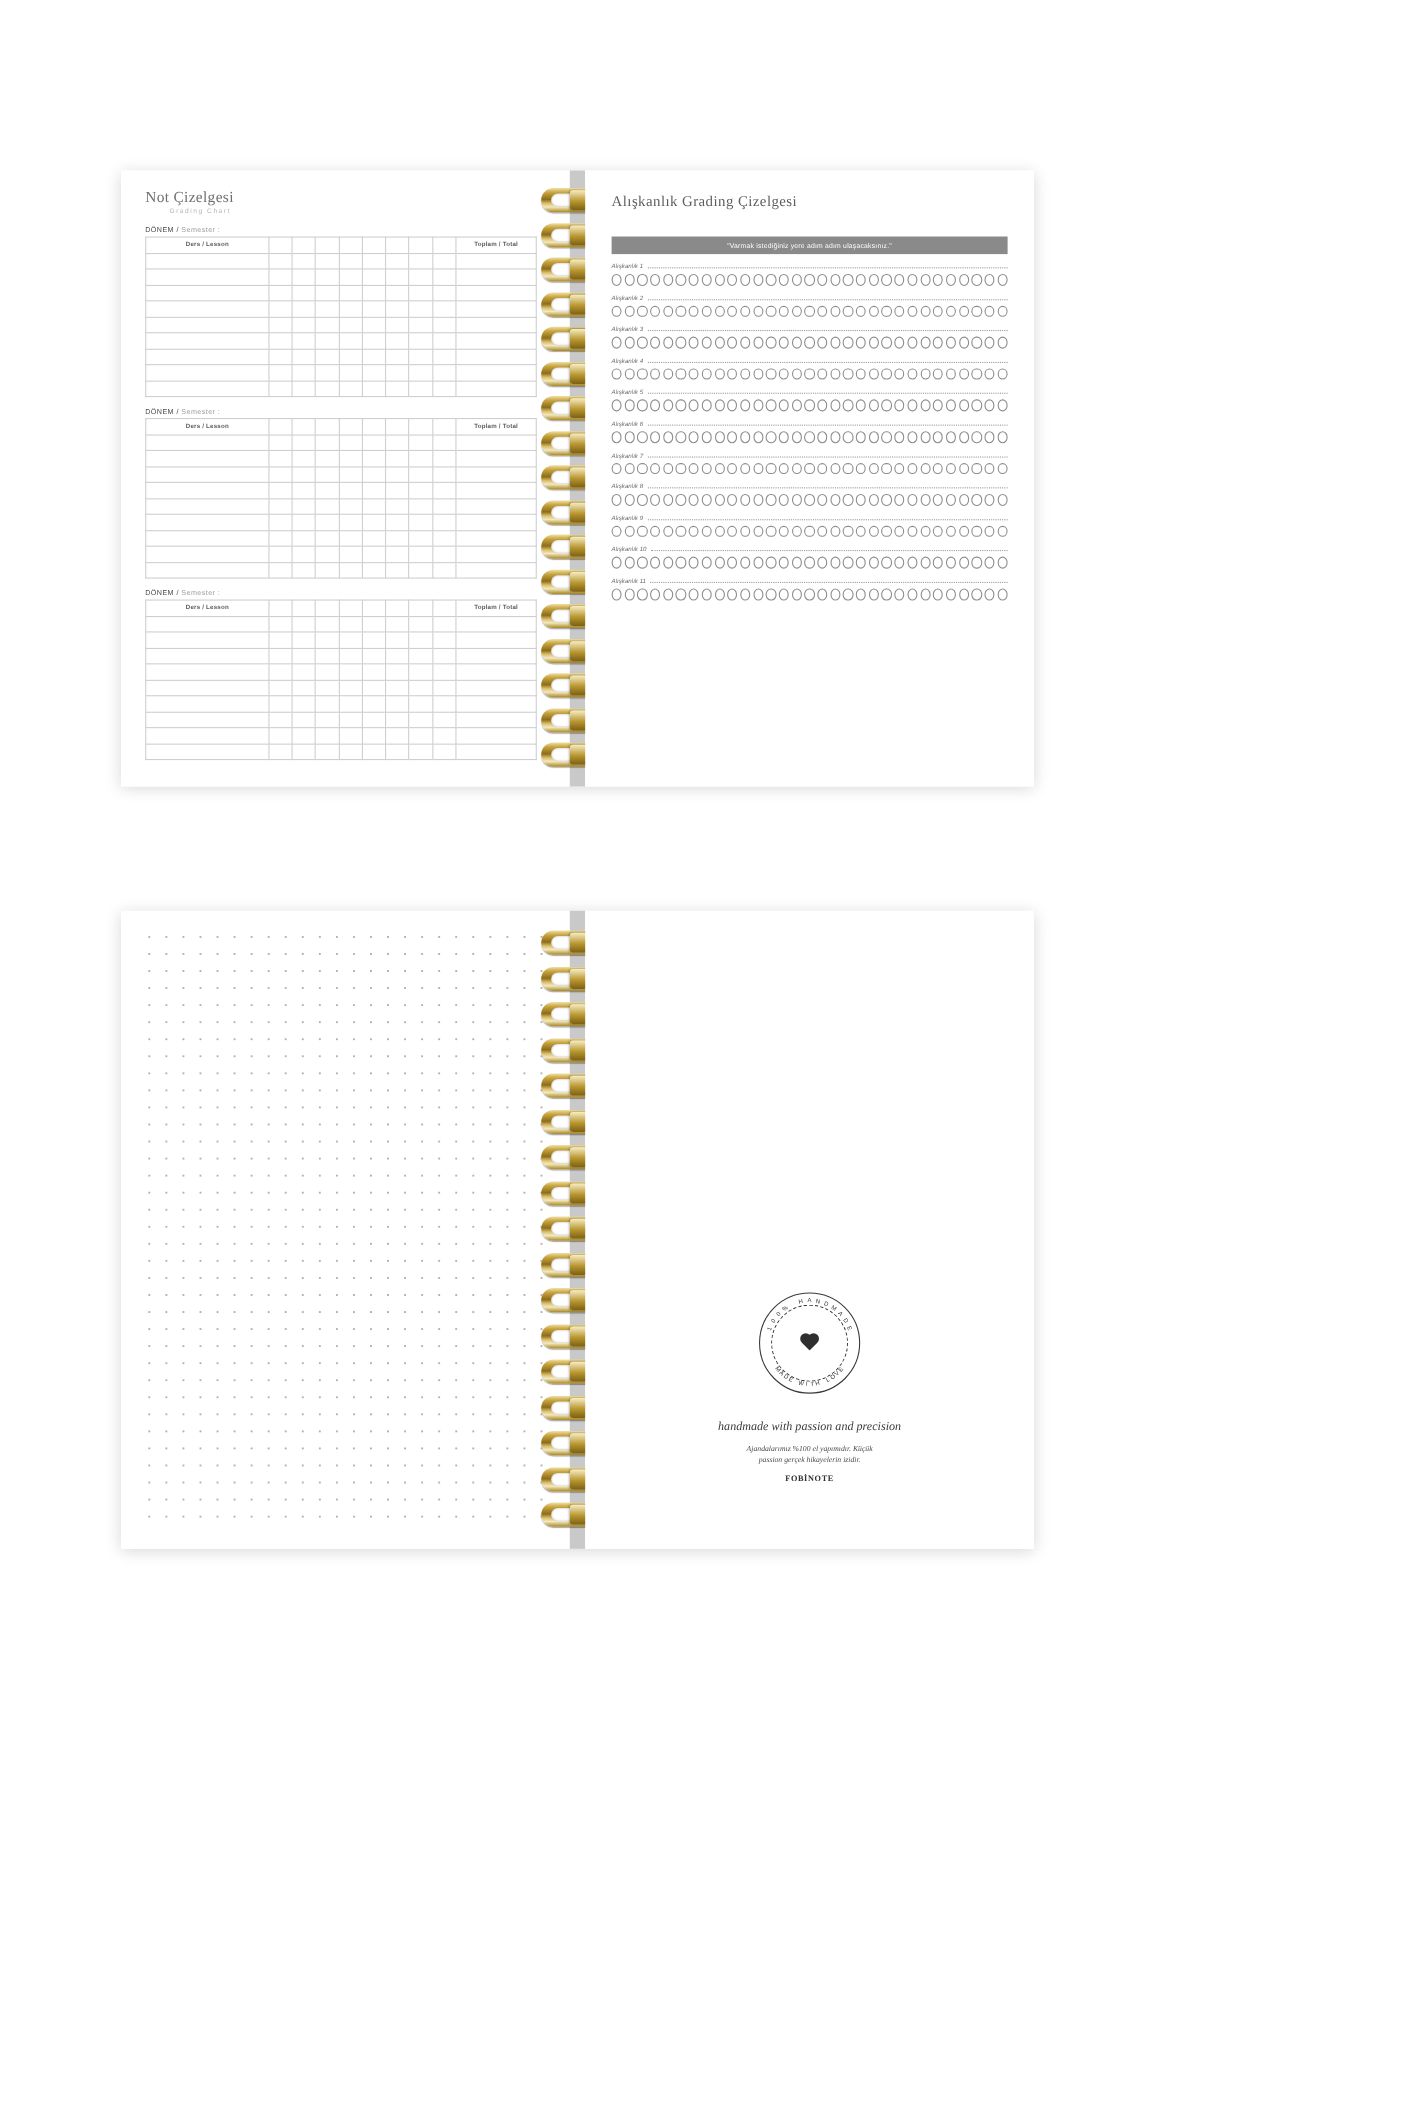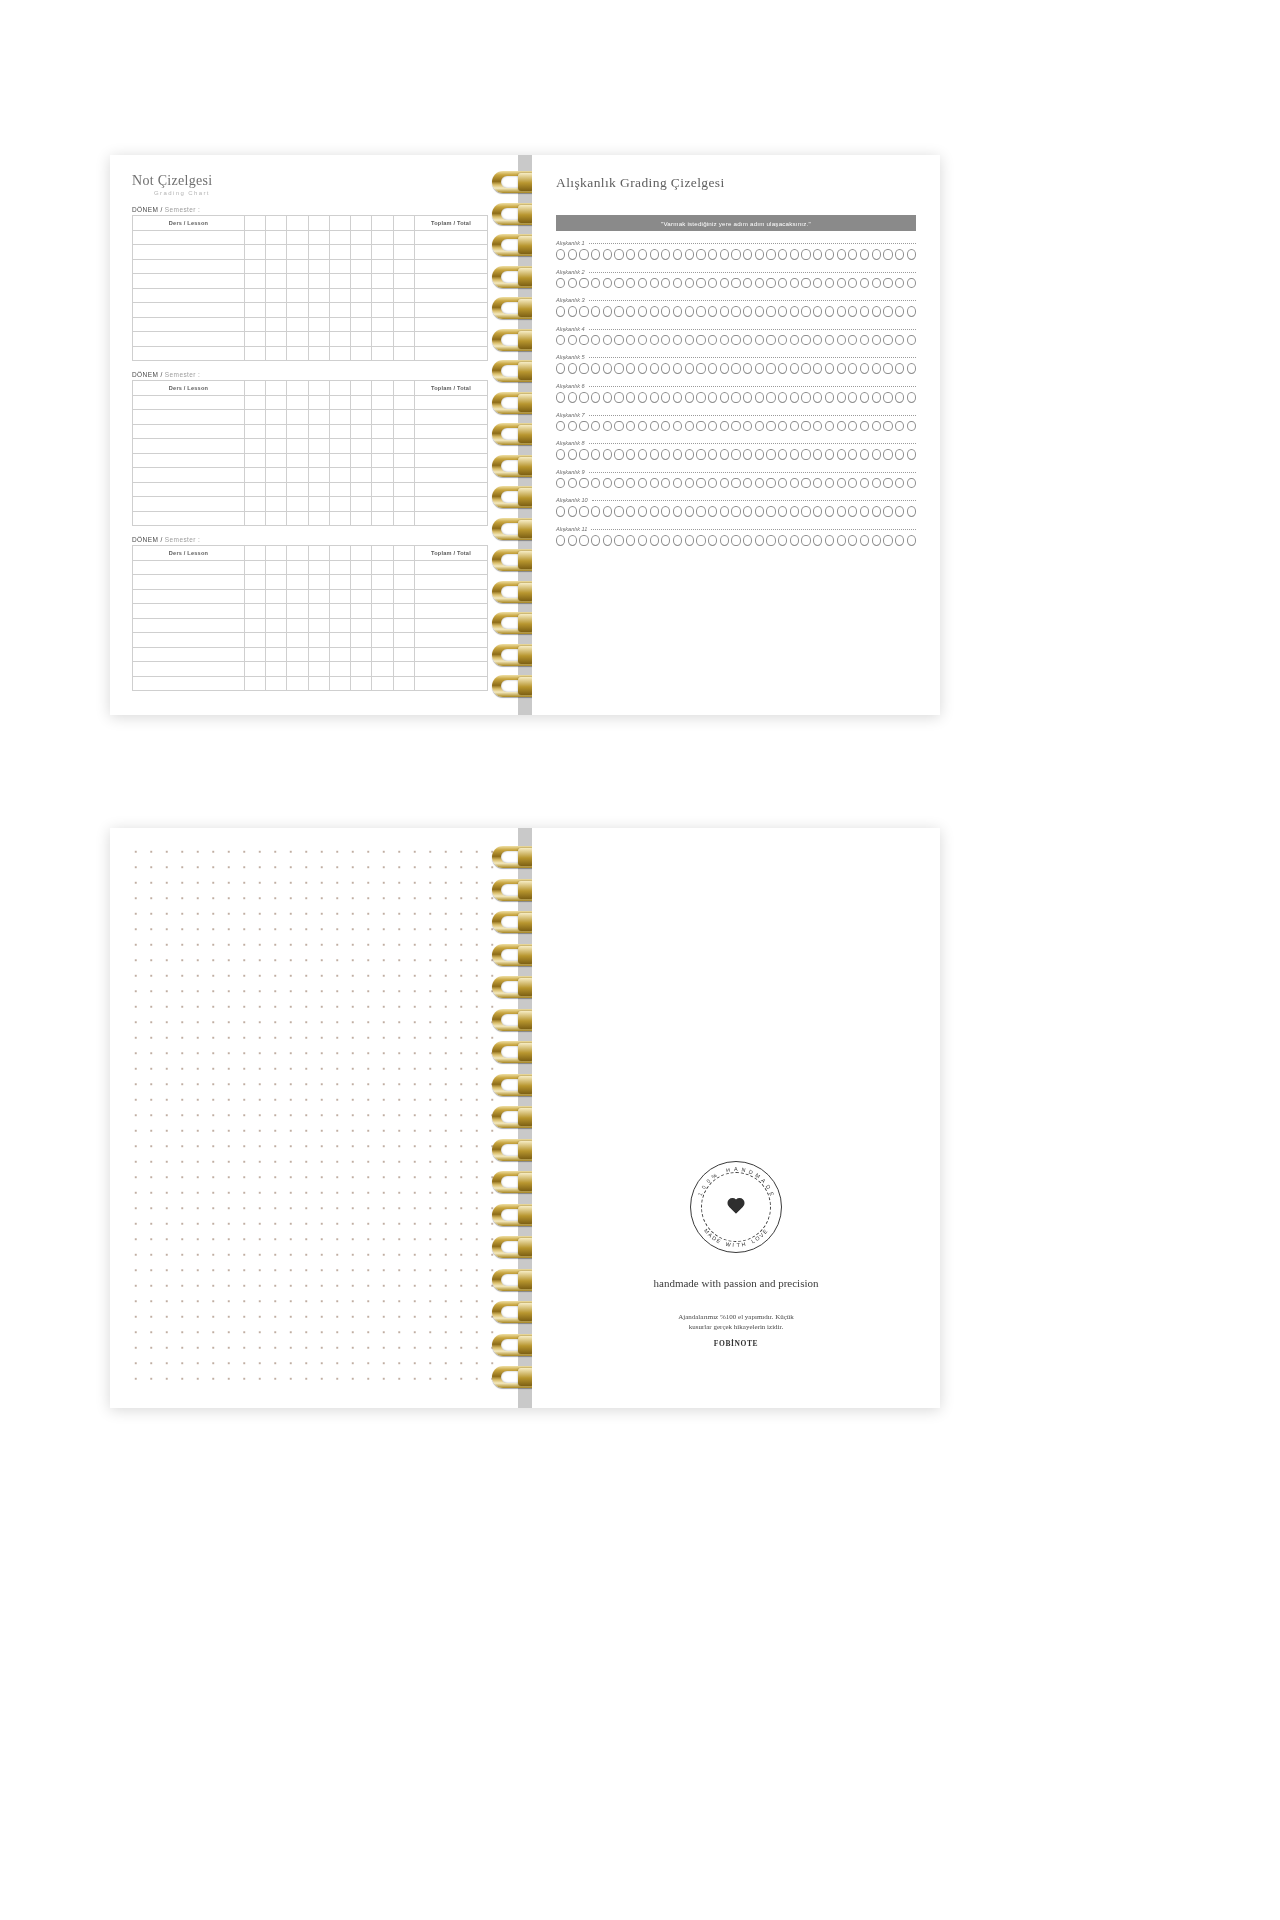--- a/index.html
+++ b/index.html
@@ -64,23 +64,23 @@
   .stamp-ring{position:absolute;inset:0;border:1px solid #3a3a3a;border-radius:50%;}
   .stamp-ring2{position:absolute;inset:11px;border:1px dashed #3a3a3a;border-radius:50%;}
   .heart{position:absolute;left:50%;top:50%;width:20px;height:20px;transform:translate(-50%,-52%);}
   .heart:before,.heart:after{content:"";position:absolute;top:2px;width:10px;height:15px;
     background:#2f2f2f;border-radius:10px 10px 0 0;}
   .heart:before{left:10px;transform:rotate(-45deg);transform-origin:0 100%;}
   .heart:after{left:0;transform:rotate(45deg);transform-origin:100% 100%;}
   .arc-text{position:absolute;inset:0;}
   .arc-text span{position:absolute;left:50%;top:50%;font-size:5.4px;color:#2f2f2f;
     letter-spacing:.4px;transform-origin:0 0;}
-  .script{font-family:"Liberation Serif",serif;font-size:11px;color:#3a3a3a;margin-top:24px;}
-  .fineprint{font-family:"Liberation Serif",serif;font-size:7px;color:#4a4a4a;
-             line-height:1.45;margin-top:23px;}
+  .script{font-family:"Liberation Serif",serif;font-style:italic;font-size:11px;color:#3a3a3a;margin-top:24px;}
+  .fineprint{font-family:"Liberation Serif",serif;font-style:italic;font-size:7px;color:#4a4a4a;
+             line-height:1.45;margin-top:9px;}
   .brand{font-family:"Liberation Serif",serif;font-size:7.5px;font-weight:bold;color:#2f2f2f;
          letter-spacing:.6px;margin-top:7px;}
 </style>
 </head>
 <body>
 
 <div class="spread" id="spread-top">
 
   <div class="page page-left">
     <div class="lp-pad">
@@ -1089,18 +1089,18 @@
             <span style="transform: translate(17.2062px, 33.8814px) rotate(-26.9231deg) translate(-50%, -50%);">L</span>
             <span style="transform: translate(21.5865px, 31.2734px) rotate(-34.6154deg) translate(-50%, -50%);">O</span>
             <span style="transform: translate(25.5782px, 28.1025px) rotate(-42.3077deg) translate(-50%, -50%);">V</span>
             <span style="transform: translate(29.1097px, 24.4259px) rotate(-50deg) translate(-50%, -50%);">E</span>
           </div>
         <div class="heart"></div>
       </div>
       <div class="script">handmade with passion and precision</div>
       <div class="fineprint">
         <div>Ajandalarımız %100 el yapımıdır. Küçük</div>
-        <div>kusurlar gerçek hikayelerin izidir.</div>
+        <div>passion gerçek hikayelerin izidir.</div>
       </div>
       <div class="brand">FOBİNOTE</div>
     </div>
   </div>
 </div>
 
 </body></html>

